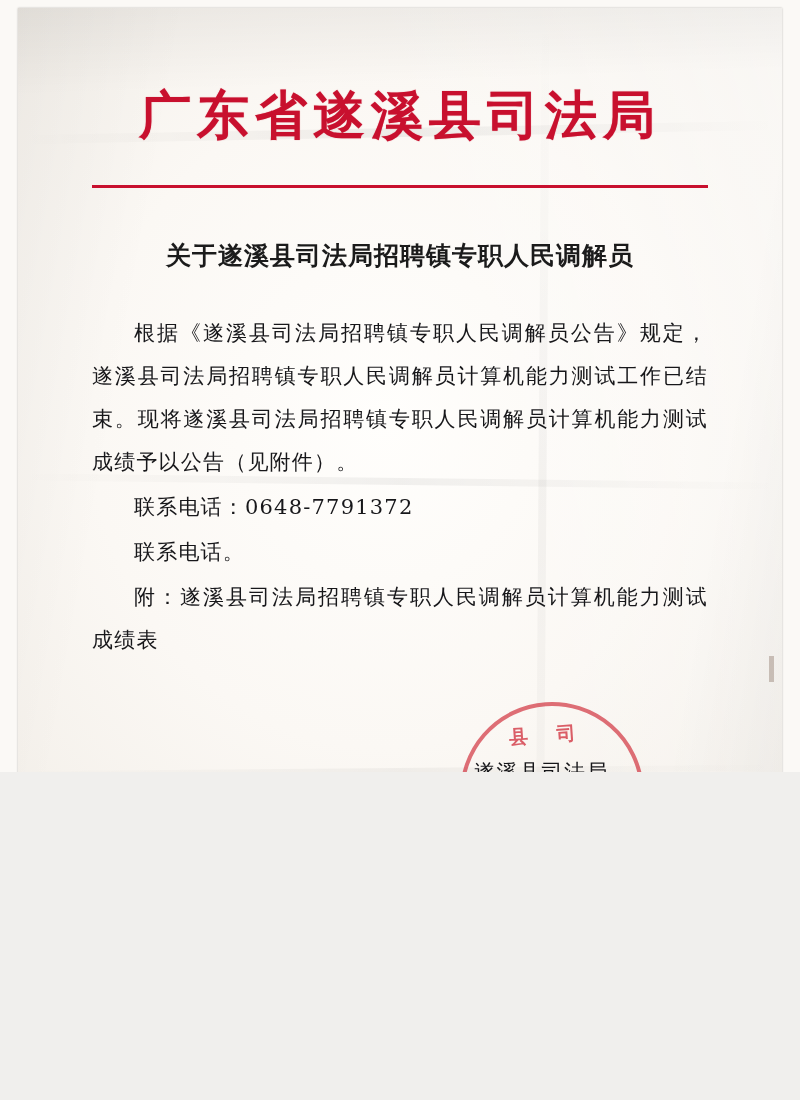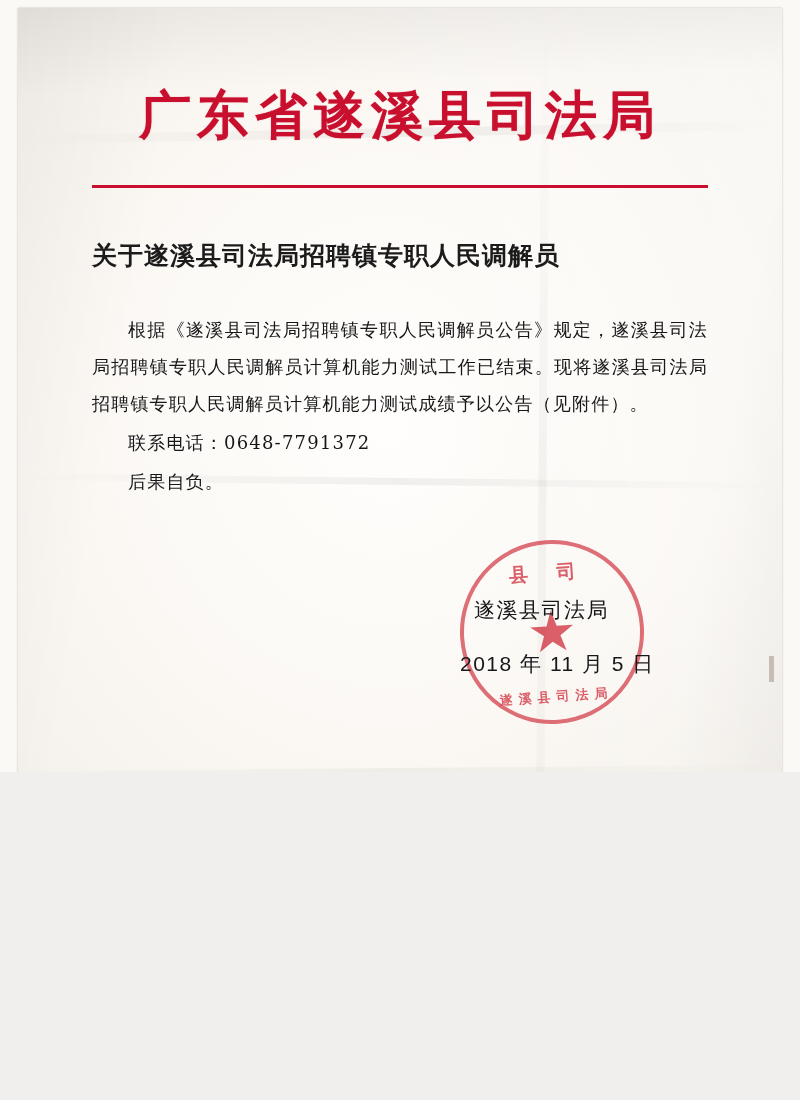--- a/index.html
+++ b/index.html
@@ -77,32 +77,33 @@
 
   .rule-top {
     margin: 42px 0 0 0;
     height: 3px;
     background: #c8102e;
     width: 100%;
   }
 
   .subject {
     margin-top: 46px;
+    text-align: center;
     font-family: "DejaVu Serif", "Liberation Serif", serif;
     font-weight: bold;
     font-size: 25px;
     line-height: 1.75;
     color: #1b1b1b;
     letter-spacing: 1px;
   }
 
   .body-text {
     margin-top: 34px;
     font-family: "DejaVu Serif", "Liberation Serif", serif;
-    font-size: 18px;
+    font-size: 21px;
     line-height: 2.05;
     color: #17171a;
     letter-spacing: 1.2px;
     text-align: justify;
   }
   .body-text p {
     margin: 0 0 2px 0;
     text-indent: 2em;
   }
 
@@ -213,21 +214,22 @@
 
       <div class="rule-top"></div>
 
       <div class="subject">
         <div>关于遂溪县司法局招聘镇专职人民调解员</div>
       </div>
 
       <div class="body-text">
         <p>根据《遂溪县司法局招聘镇专职人民调解员公告》规定，遂溪县司法局招聘镇专职人民调解员计算机能力测试工作已结束。现将遂溪县司法局招聘镇专职人民调解员计算机能力测试成绩予以公告（见附件）。</p>
         <p>联系电话：0648-7791372</p>
-        <p>后果自负。</p>
+        <p>联系电话。</p>
+        <p>附：遂溪县司法局招聘镇专职人民调解员计算机能力测试成绩表</p>
       </div>
 
       <div class="sign-block">
         <div class="seal">
           <div class="arc-top">县 司</div>
           <div class="star">★</div>
           <div class="arc-bottom">遂溪县司法局</div>
         </div>
         <div class="signer">遂溪县司法局</div>
         <div class="sign-date">2018 年 11 月 5 日</div>

